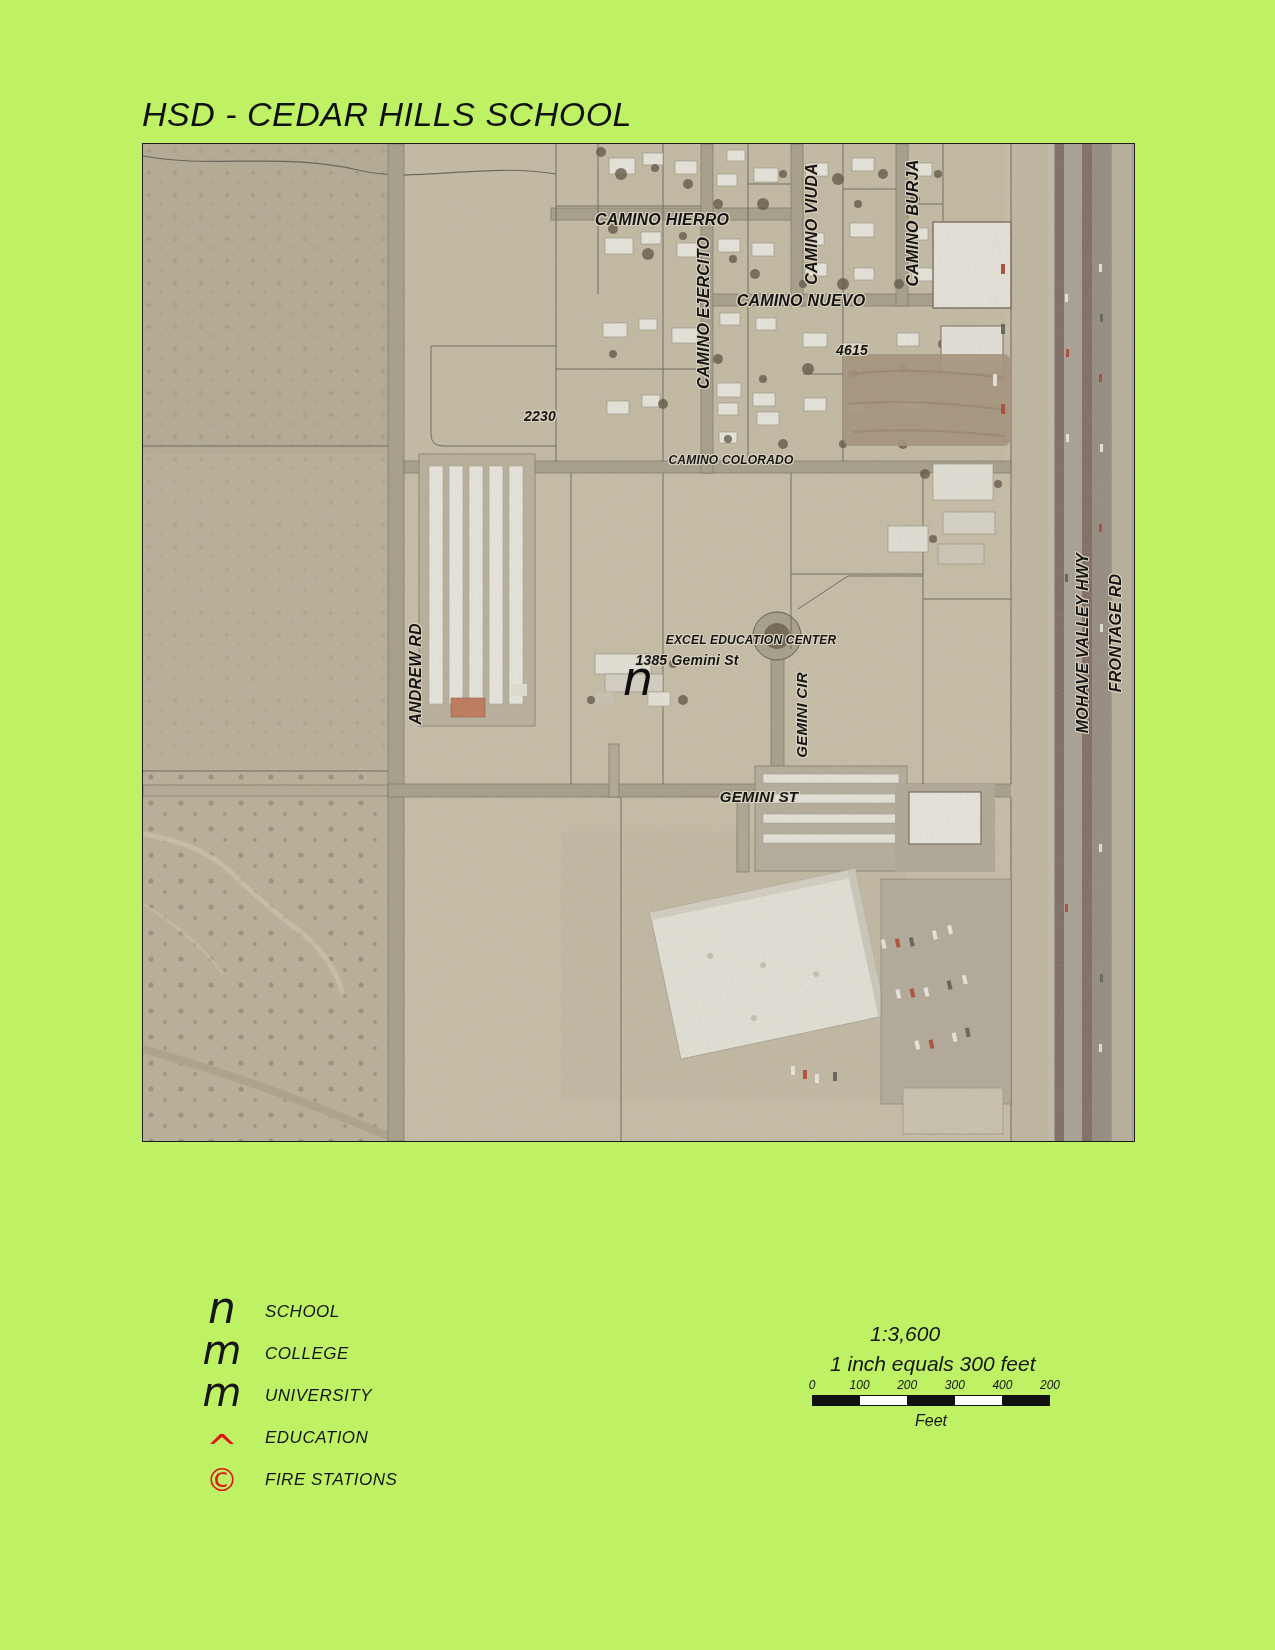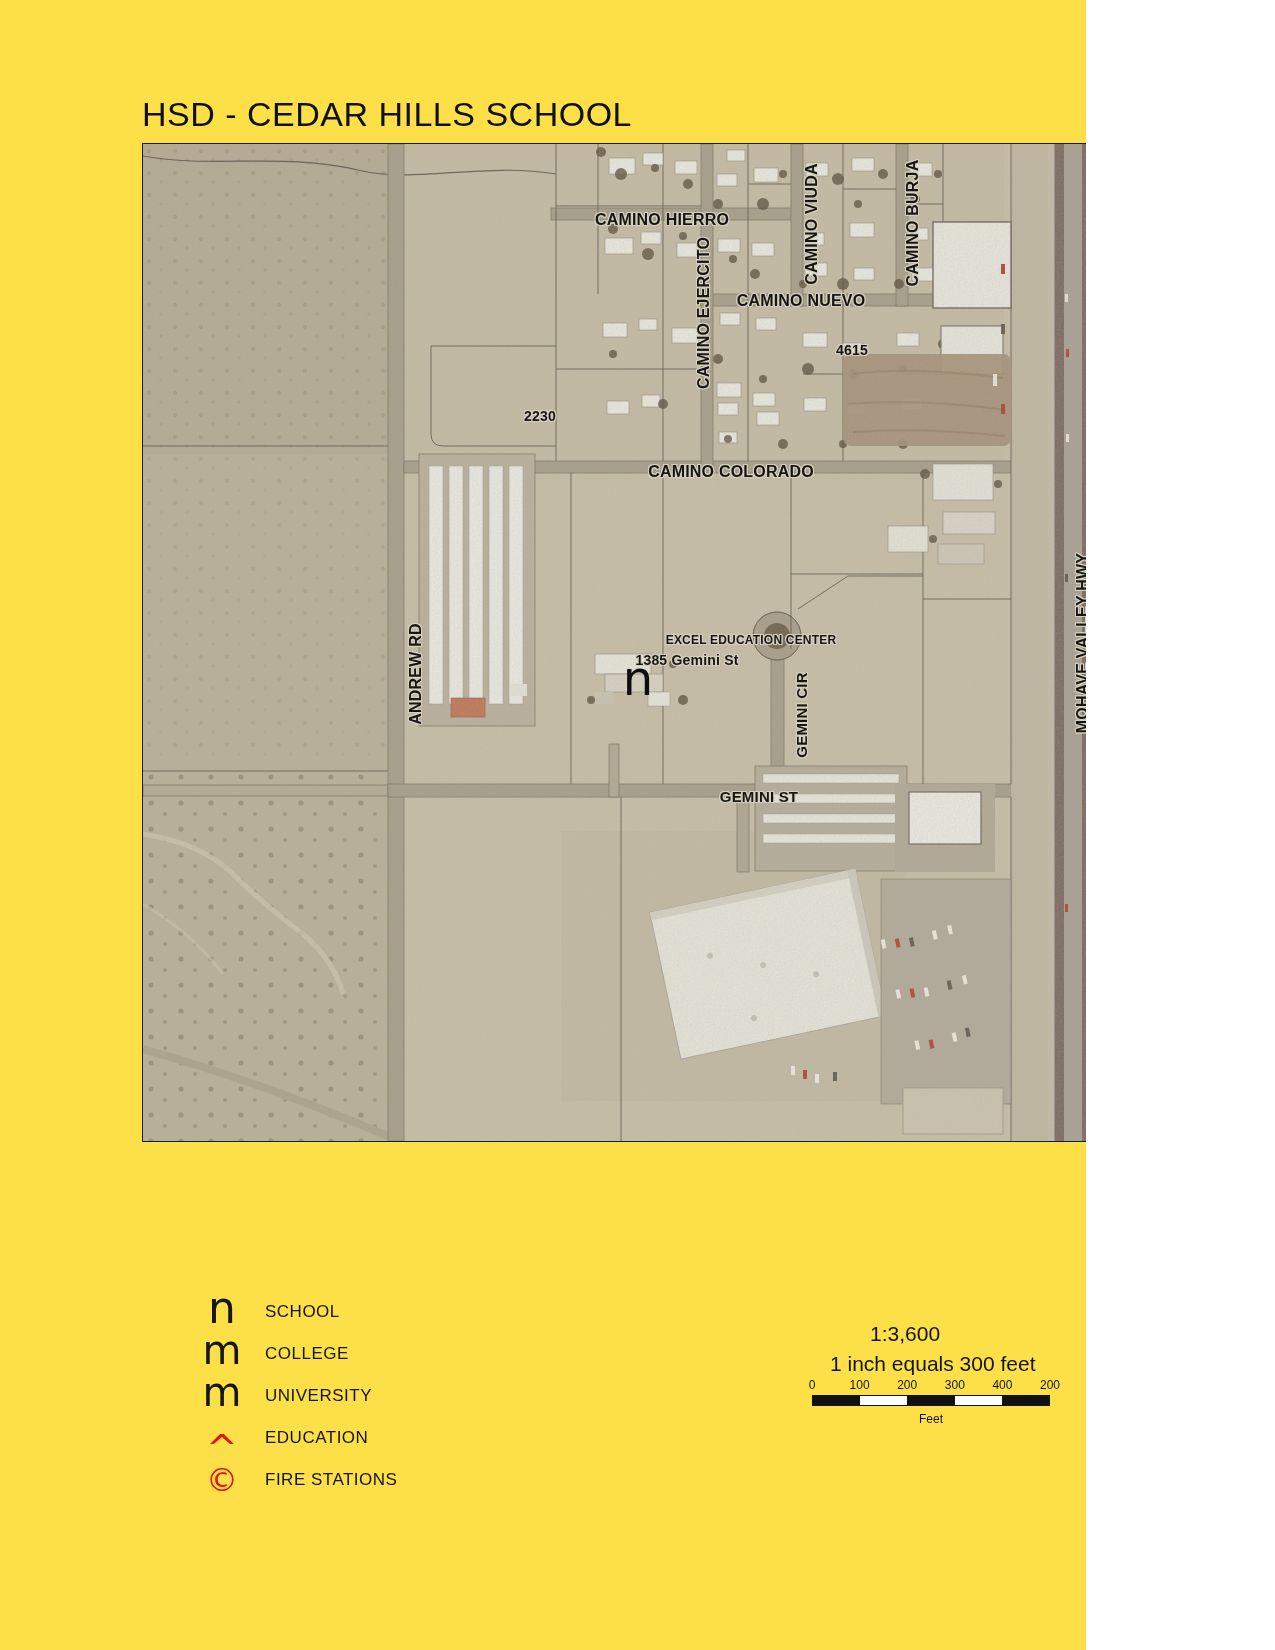--- a/index.html
+++ b/index.html
@@ -1,17 +1,17 @@
 <!DOCTYPE html>
 <html><head>
 <meta charset="utf-8">
 <style>
   html,body{margin:0;padding:0;background:#fff;}
-  .page{position:relative;width:1086px;height:1650px;background:#fde047;overflow:hidden;
-        font-family:"Liberation Sans",sans-serif;}
+  .page{position:relative;width:1275px;height:1650px;background:#bef264;overflow:hidden;
+        font-family:"Liberation Sans",sans-serif;font-style:italic;}
   .title{position:absolute;left:142px;top:72px;font-size:34px;font-weight:400;color:#101010;
          letter-spacing:.5px;white-space:nowrap;}
   .map-frame{position:absolute;left:142px;top:143px;width:991px;height:997px;
              border:1px solid #1c1c1c;overflow:hidden;background:#c8bfa7;}
   .map-frame svg{position:absolute;left:0;top:0;width:991px;height:997px;display:block;}
   .labels-layer{position:absolute;left:0;top:0;width:100%;height:100%;}
   .maplabel{position:absolute;font-family:"Liberation Sans",sans-serif;font-weight:bold;
             color:#151515;white-space:nowrap;transform:translate(-50%,-50%);letter-spacing:.2px;
             text-shadow:-1px -1px 0 #d8d0bd,1px -1px 0 #d8d0bd,-1px 1px 0 #d8d0bd,1px 1px 0 #d8d0bd,
                          0 -1px 0 #d8d0bd,0 1px 0 #d8d0bd,-1px 0 0 #d8d0bd,1px 0 0 #d8d0bd;}
@@ -33,21 +33,21 @@
                font-size:21px;color:#141414;}
   .scale-equiv{position:absolute;left:830px;top:1352px;width:304px;text-align:left;
                font-size:21px;color:#141414;}
   .scale-ticks{position:absolute;left:812px;top:1378px;width:238px;height:14px;}
   .tick{position:absolute;top:0;transform:translateX(-50%);font-size:12px;color:#141414;}
   .scale-bar{position:absolute;left:812px;top:1395px;width:238px;height:11px;border:1px solid #111;
              box-sizing:border-box;display:flex;}
   .seg{flex:1;height:100%;}
   .seg + .seg{border-left:1px solid #111;}
   .scale-feet{position:absolute;left:812px;top:1412px;width:238px;text-align:center;
-              font-size:12px;color:#141414;}
+              font-size:16px;color:#141414;}
 </style>
 </head>
 <body>
 
 <div class="page">
 
   <h1 class="title">HSD - CEDAR HILLS SCHOOL</h1>
 
   <div class="map-frame">
     <svg viewBox="0 0 991 997" preserveAspectRatio="none">
@@ -329,21 +329,21 @@
     </svg>
 
     <div class="labels-layer" id="map-labels">
         <div class="maplabel" style="left: 519px; top: 76px; font-size: 16px;">CAMINO HIERRO</div>
         <div class="maplabel v" style="left: 561px; top: 169px; font-size: 16px;">CAMINO EJERCITO</div>
         <div class="maplabel v" style="left: 669px; top: 80px; font-size: 16px;">CAMINO VIUDA</div>
         <div class="maplabel v" style="left: 770px; top: 79px; font-size: 16px;">CAMINO BURJA</div>
         <div class="maplabel" style="left: 658px; top: 157px; font-size: 16px;">CAMINO NUEVO</div>
         <div class="maplabel" style="left: 709px; top: 206px; font-size: 14px;">4615</div>
         <div class="maplabel" style="left: 397px; top: 272px; font-size: 14px;">2230</div>
-        <div class="maplabel" style="left: 588px; top: 328px; font-size: 16px;">CAMINO COLORADO</div>
+        <div class="maplabel" style="left: 588px; top: 316px; font-size: 12px;">CAMINO COLORADO</div>
         <div class="maplabel v" style="left: 273px; top: 530px; font-size: 16px;">ANDREW RD</div>
         <div class="maplabel" style="left: 608px; top: 496px; font-size: 12px;">EXCEL EDUCATION CENTER</div>
         <div class="maplabel" style="left: 544px; top: 516px; font-size: 14px;">1385 Gemini St</div>
         <div class="maplabel v" style="left: 658px; top: 571px; font-size: 15px;">GEMINI CIR</div>
         <div class="maplabel" style="left: 616px; top: 652px; font-size: 15px;">GEMINI ST</div>
         <div class="maplabel v" style="left: 940px; top: 499px; font-size: 16px;">MOHAVE VALLEY HWY</div>
         <div class="maplabel v" style="left: 973px; top: 489px; font-size: 16px;">FRONTAGE RD</div>
       </div>
     <div class="map-sym">n</div>
   </div>

